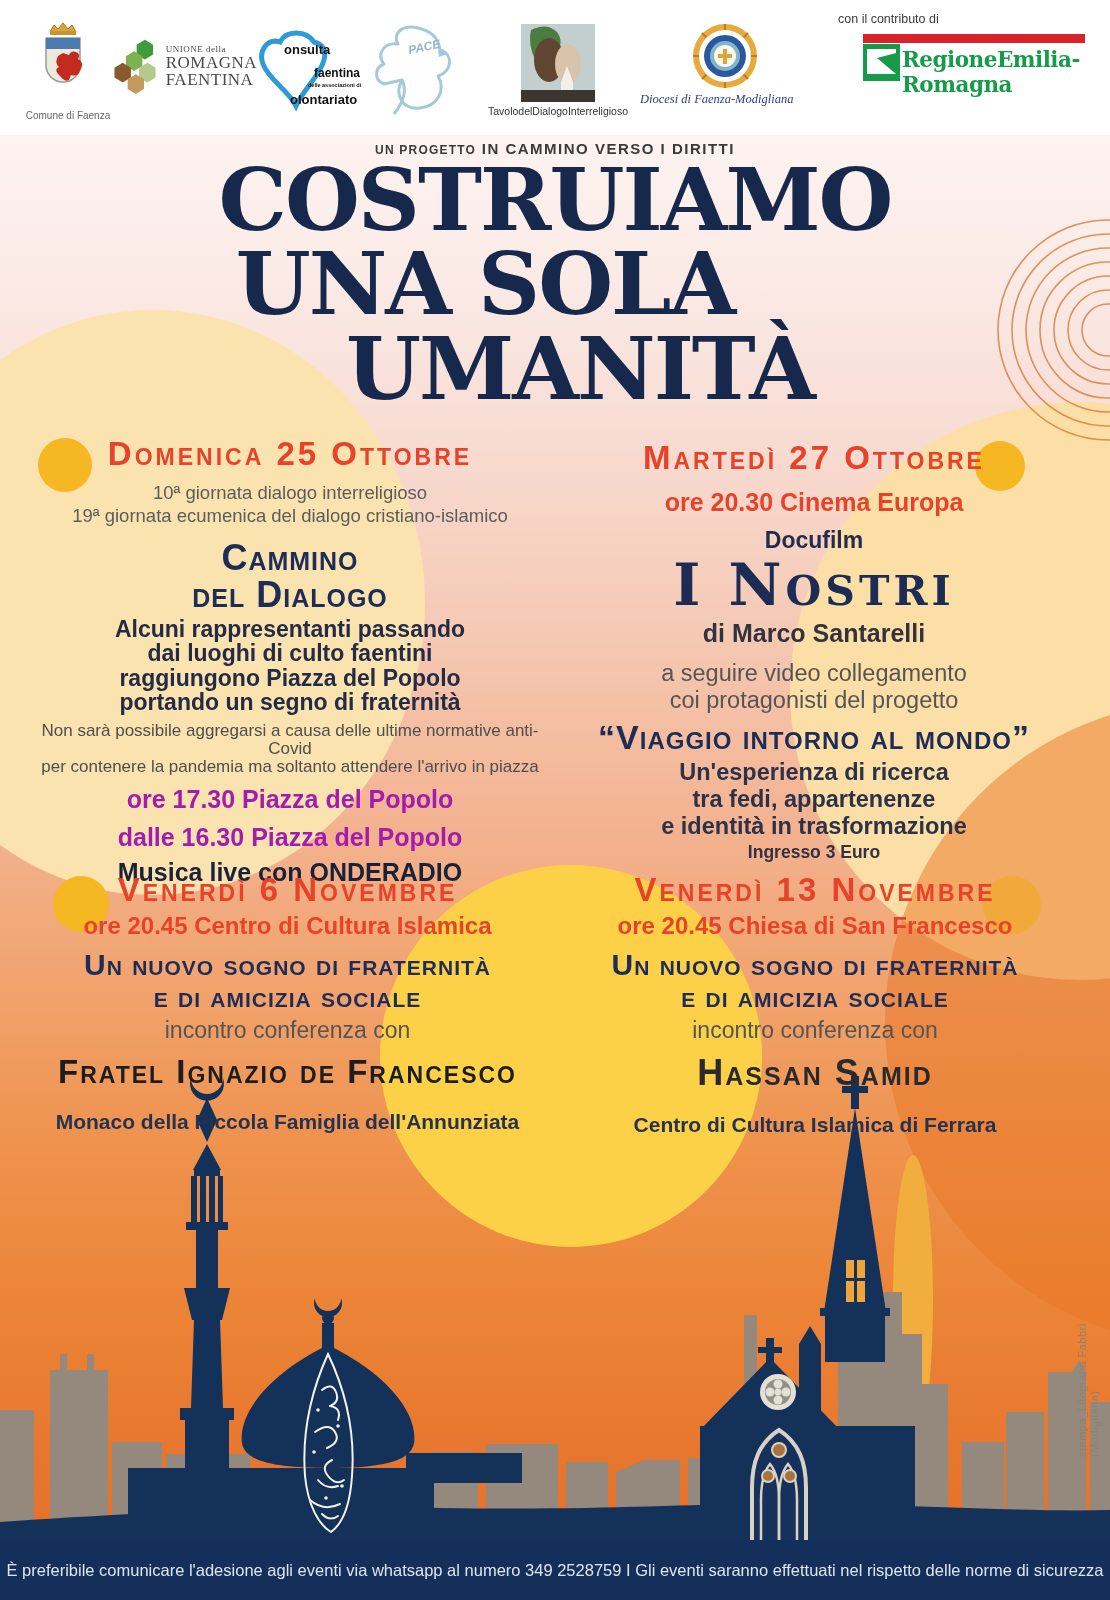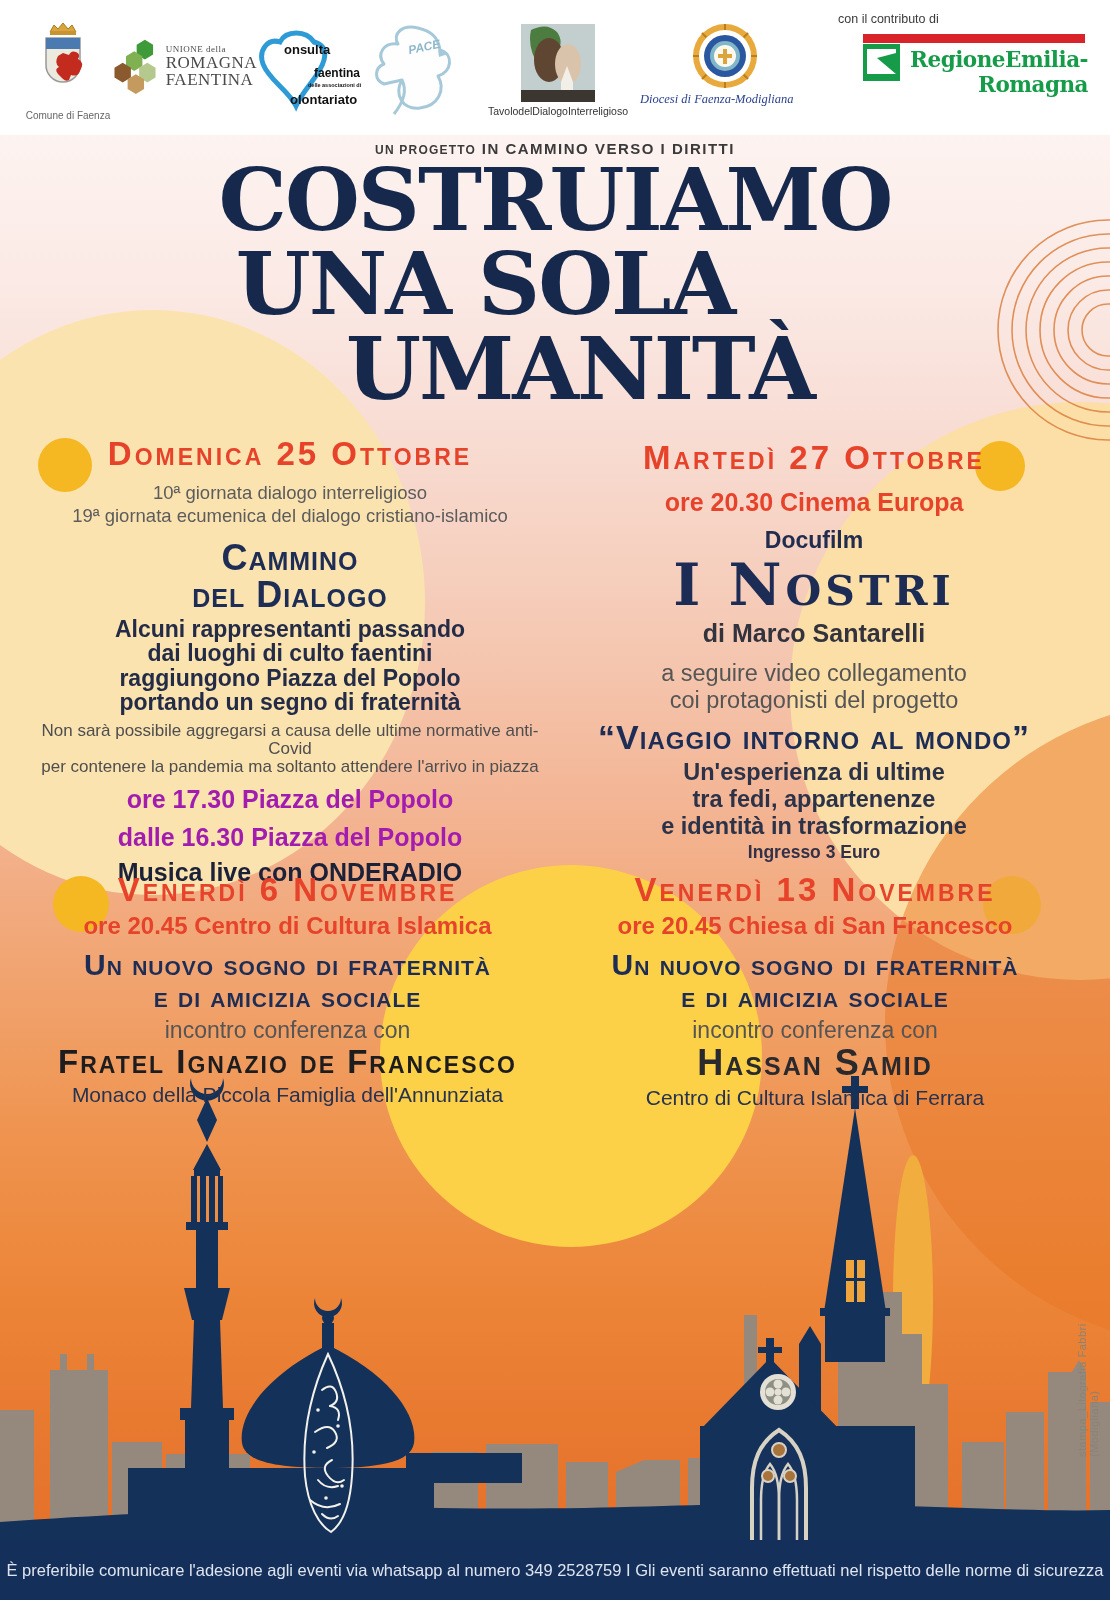--- a/index.html
+++ b/index.html
@@ -34,21 +34,21 @@
   .c1{left:26px;top:16px;font-size:13px;}
   .c2{left:56px;top:40px;font-size:12px;}
   .c3{left:50px;top:56px;font-size:5.5px;}
   .c4{left:32px;top:66px;font-size:13px;}
   .pace-label{position:absolute;left:36px;top:18px;font-size:12px;font-style:italic;
               color:#8fb8cc;transform:rotate(-12deg);font-weight:bold;}
   .tavolo-cap{font-size:10.5px;color:#333;text-align:center;margin-top:3px;}
   .diocesi-cap{font-family:"Liberation Serif",serif;font-style:italic;font-size:12.5px;
                color:#2a3f8f;text-align:left;margin-top:2px;}
   .contrib-label{font-size:12.5px;color:#3a3a3a;}
-  .regione{position:relative;width:250px;height:60px;margin-top:8px;text-align:right;}
+  .regione{position:relative;width:250px;height:60px;margin-top:8px;}
   .regione .bar{position:absolute;left:25px;top:0;width:222px;height:9px;background:#d8232a;}
   .regione .sq{position:absolute;left:25px;top:10px;width:37px;height:37px;background:#169c49;}
   .regione .rname{position:absolute;left:64px;top:13px;font-family:"DejaVu Serif",serif;
                   font-weight:bold;font-size:21.5px;color:#169c49;letter-spacing:-.5px;}
   
   .tagline{position:absolute;left:0;top:140px;width:1110px;text-align:center;z-index:4;
            font-weight:bold;color:#3a3a3a;font-size:15px;letter-spacing:1.5px;}
   .tagline .pre{font-size:12px;letter-spacing:1.2px;}
   .title{position:absolute;left:0;top:158px;width:1110px;text-align:center;z-index:4;
          font-family:"DejaVu Serif",serif;font-weight:bold;color:#16294d;
@@ -75,23 +75,23 @@
         font-size:58px;letter-spacing:4px;line-height:1;}
   .director{margin-top:5px;font-size:25px;font-weight:600;color:#33333d;}
   .follow{margin-top:12px;font-size:23.5px;color:#555;line-height:1.15;}
   .project{margin-top:6px;font-size:34px;line-height:1;}
   .desc{margin-top:5px;font-size:23.5px;font-weight:600;color:#2c3248;line-height:1.15;}
   .price{margin-top:2px;font-size:17.5px;font-weight:bold;color:#333048;}
   .v-time{margin-top:4px;font-size:24px;font-weight:bold;color:#e7432b;}
   .theme{margin-top:6px;font-size:30px;line-height:.8em;padding-top:7px;}
   .theme div{margin-bottom:8px;}
   .intro{margin-top:8px;font-size:23px;color:#555;}
-  .speaker{margin-top:1px;font-size:33px;font-weight:bold;color:#1d1d1f;letter-spacing:2px;line-height:1;}
+  .speaker{margin-top:11px;font-size:33px;font-weight:bold;color:#1d1d1f;letter-spacing:2px;line-height:1;}
   .speaker.big{font-size:36px;color:#2a2a2e;}
-  .role{margin-top:5px;font-size:21px;font-weight:400;color:#26324f;}
+  .role{margin-top:22px;font-size:21px;font-weight:700;color:#26324f;}
   
   .footer{position:absolute;left:0;bottom:0;width:1110px;height:60px;background:#14305a;z-index:7;}
   .footer div{color:#dfe4f0;font-size:16.5px;text-align:center;line-height:60px;}
   .credit{position:absolute;left:1076px;top:1272px;height:185px;z-index:5;
           writing-mode:vertical-rl;transform:rotate(180deg);
           font-size:11px;color:#8b8374;letter-spacing:.5px;}
 </style>
 </head>
 <body>
 
@@ -257,21 +257,21 @@
     <div class="mar-time">ore 20.30 Cinema Europa</div>
     <div class="mar-label">Docufilm</div>
     <div class="film sc">I Nostri</div>
     <div class="director">di Marco Santarelli</div>
     <div class="follow">
       <div>a seguire video collegamento</div>
       <div>coi protagonisti del progetto</div>
     </div>
     <div class="h-nav sc project">“Viaggio intorno al mondo”</div>
     <div class="desc">
-      <div>Un'esperienza di ultime</div>
+      <div>Un'esperienza di ricerca</div>
       <div>tra fedi, appartenenze</div>
       <div>e identità in trasformazione</div>
     </div>
     <div class="price">Ingresso 3 Euro</div>
   </div>
 
   <div class="ev" style="left:30px;top:872px;width:515px;">
     <div class="ev-date sc">Venerdì 6 Novembre</div>
     <div class="v-time">ore 20.45 Centro di Cultura Islamica</div>
     <div class="h-nav sc theme">

